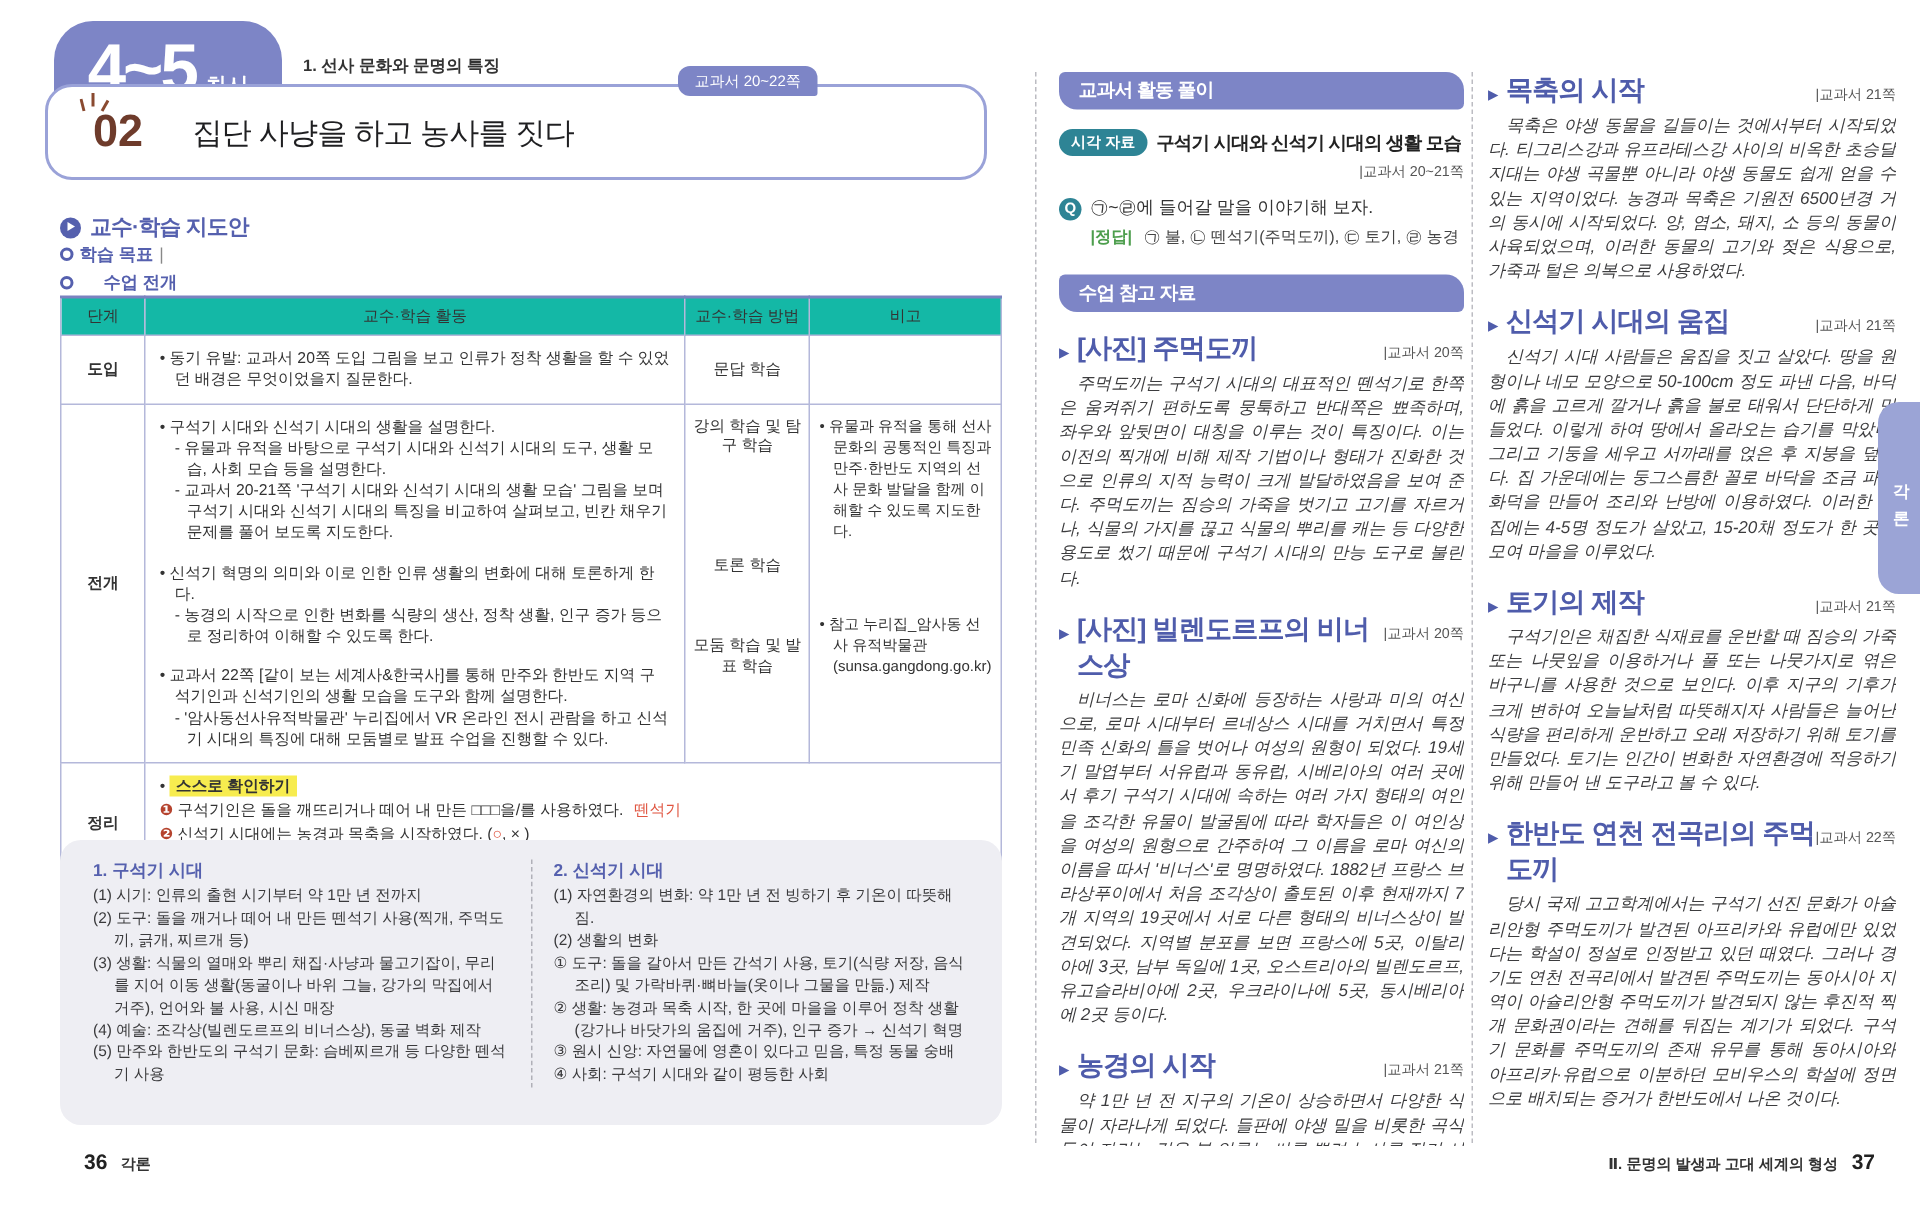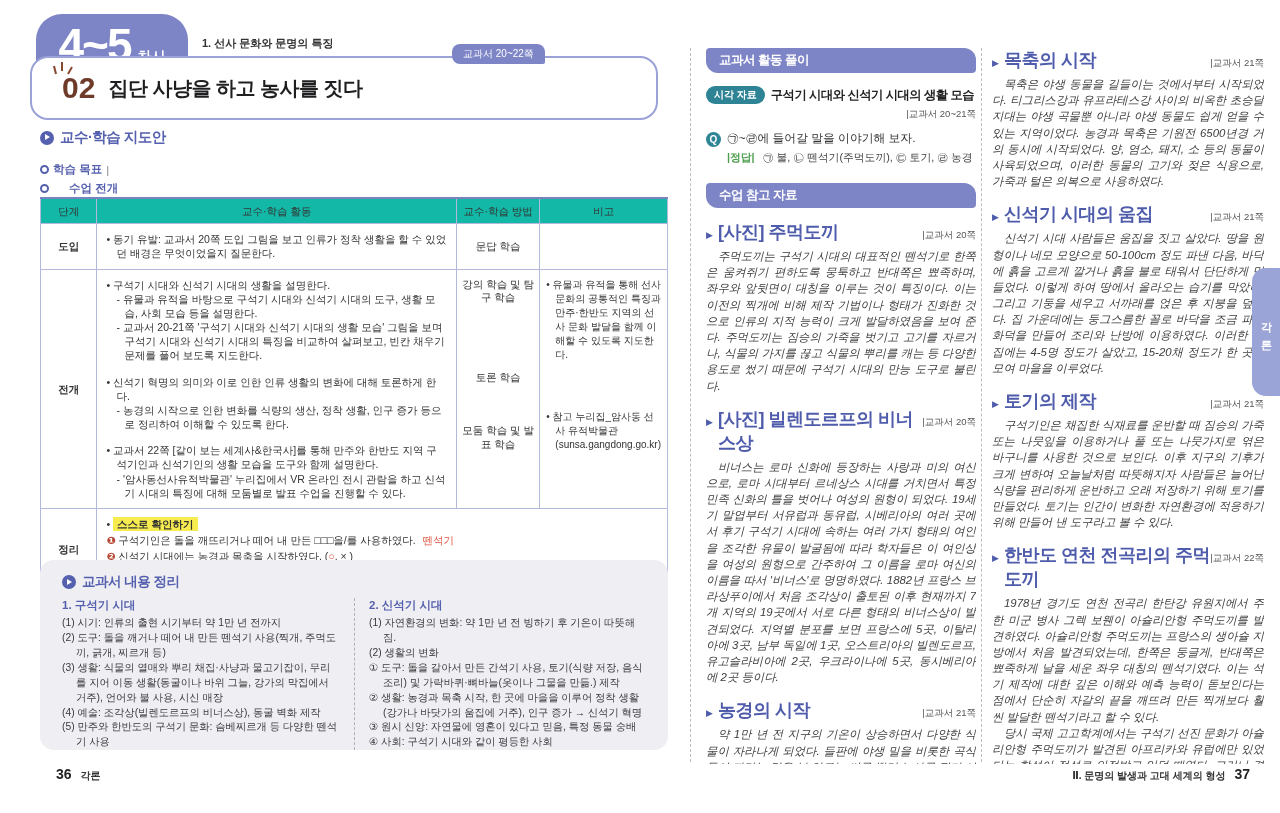--- a/index.html
+++ b/index.html
@@ -24,25 +24,25 @@
     background:#7d85c6; color:#fff; font-size:10px; font-weight:normal;
     padding:3px 11px; border-radius:8px 8px 2px 8px;
   }
   .title-box {
     position:absolute; left:30px; top:56px; width:628px; height:64px; z-index:2;
     background:#fff; border:2px solid #9aa2d8; border-radius:18px;
     display:flex; align-items:center; padding-left:30px;
   }
   .lesson-no { position:relative; font-size:30px; font-weight:bold; color:#6e3b2b; margin-right:13px; line-height:1; }
   .spark { position:absolute; left:-9px; top:-12px; }
-  .lesson-title { font-size:20px; font-weight:bold; color:#1f1f21; letter-spacing:-0.5px; }
+  .lesson-title { font-size:20px; font-weight:normal; color:#1f1f21; letter-spacing:-0.5px;margin-left:20px; }
 
   
   .sec-head { position:absolute; display:flex; align-items:center; gap:6px; }
-  .sec-head-plan { left:40px; top:128px; }
+  .sec-head-plan { left:40px; top:142px; }
   .sec-icon {
     width:14px; height:14px; border-radius:50%; background:#5560ae; position:relative; flex:none;
   }
   .sec-icon::after {
     content:""; position:absolute; left:5px; top:3.5px;
     border-left:5px solid #fff; border-top:3.5px solid transparent; border-bottom:3.5px solid transparent;
   }
   .sec-head-text { font-size:14.5px; font-weight:bold; color:#5560ae; letter-spacing:-0.5px; }
 
   .meta-line { position:absolute; left:40px; font-size:11.5px; color:#333; display:flex; align-items:center; gap:4px; }
@@ -251,24 +251,20 @@
             <span>•</span>
             <span class="preview-badge">차시 예고</span>
             <span>큰 강 유역에서 문명이 발생하다(1)</span>
           </div>
         </td>
       </tr>
     </tbody>
   </table>
 
   <div class="summary-box">
-    <div class="sum-head">
-      <span class="sec-icon"></span>
-      <span class="sum-head-text">교과서 내용 정리</span>
-    </div>
     <div class="sum-cols">
       <div class="sum-col sum-col-1">
         <div class="sum-title">1. 구석기 시대</div>
         <div class="sum-item">(1) 시기: 인류의 출현 시기부터 약 1만 년 전까지</div>
         <div class="sum-item">(2) 도구: 돌을 깨거나 떼어 내 만든 뗀석기 사용(찍개, 주먹도끼, 긁개, 찌르개 등)</div>
         <div class="sum-item">(3) 생활: 식물의 열매와 뿌리 채집·사냥과 물고기잡이, 무리를 지어 이동 생활(동굴이나 바위 그늘, 강가의 막집에서 거주), 언어와 불 사용, 시신 매장</div>
         <div class="sum-item">(4) 예술: 조각상(빌렌도르프의 비너스상), 동굴 벽화 제작</div>
         <div class="sum-item">(5) 만주와 한반도의 구석기 문화: 슴베찌르개 등 다양한 뗀석기 사용</div>
       </div>
       <div class="sum-col sum-col-2">
@@ -378,21 +374,20 @@
         <p>구석기인은 채집한 식재료를 운반할 때 짐승의 가죽 또는 나뭇잎을 이용하거나 풀 또는 나뭇가지로 엮은 바구니를 사용한 것으로 보인다. 이후 지구의 기후가 크게 변하여 오늘날처럼 따뜻해지자 사람들은 늘어난 식량을 편리하게 운반하고 오래 저장하기 위해 토기를 만들었다. 토기는 인간이 변화한 자연환경에 적응하기 위해 만들어 낸 도구라고 볼 수 있다.</p>
       </div>
     </div>
     <div class="article">
       <div class="art-head">
         <span class="art-arrow">▶</span>
         <span class="art-title">한반도 연천 전곡리의 주먹도끼</span>
         <span class="art-ref">|교과서 22쪽</span>
       </div>
       <div class="art-body">
-        <p>1978년 경기도 연천 전곡리 한탄강 유원지에서 주한 미군 병사 그렉 보웬이 아슐리안형 주먹도끼를 발견하였다. 아슐리안형 주먹도끼는 프랑스의 생아슐 지방에서 처음 발견되었는데, 한쪽은 둥글게, 반대쪽은 뾰족하게 날을 세운 좌우 대칭의 뗀석기였다. 이는 석기 제작에 대한 깊은 이해와 예측 능력이 돋보인다는 점에서 단순히 자갈의 끝을 깨뜨려 만든 찍개보다 훨씬 발달한 뗀석기라고 할 수 있다.</p>
         <p>당시 국제 고고학계에서는 구석기 선진 문화가 아슐리안형 주먹도끼가 발견된 아프리카와 유럽에만 있었다는 학설이 정설로 인정받고 있던 때였다. 그러나 경기도 연천 전곡리에서 발견된 주먹도끼는 동아시아 지역이 아슐리안형 주먹도끼가 발견되지 않는 후진적 찍개 문화권이라는 견해를 뒤집는 계기가 되었다. 구석기 문화를 주먹도끼의 존재 유무를 통해 동아시아와 아프리카·유럽으로 이분하던 모비우스의 학설에 정면으로 배치되는 증거가 한반도에서 나온 것이다.</p>
       </div>
     </div>
   </div>
 
   <div class="side-tab">
     <span class="side-tab-text">각론</span>
   </div>
 
   <div class="footer-right">

